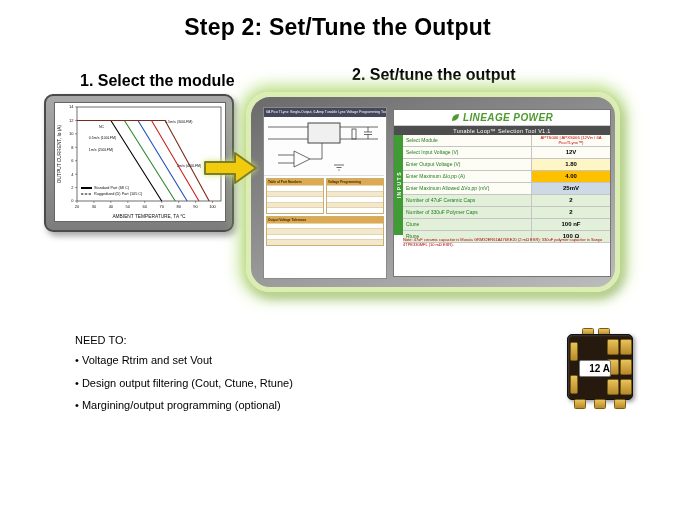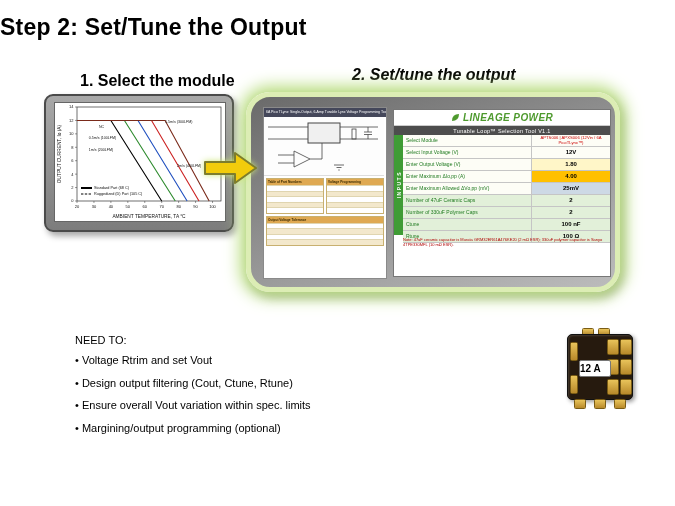--- a/index.html
+++ b/index.html
@@ -1,22 +1,22 @@
 <!DOCTYPE html>
 <html><head>
 <meta charset="utf-8">
 <style>
   html,body{margin:0;padding:0;background:#e8e8e8;}
   .slide{position:relative;width:675px;height:506px;background:#ffffff;overflow:hidden;
          font-family:"Liberation Sans",sans-serif;color:#000;margin:0 auto;}
-  .title{position:absolute;top:14px;left:0;width:100%;text-align:left;
+  .title{position:absolute;top:14px;left:0;width:100%;text-align:center;
          font-size:23px;font-weight:bold;letter-spacing:.2px;}
   .step-label{position:absolute;font-size:16px;font-weight:bold;margin-left:32px;}
   .step1{left:48px;top:72px;}
-  .step2{left:320px;top:66px;font-style:italic;}
+  .step2{left:320px;top:66px;}
 
   
   .chart-box{position:absolute;left:44px;top:94px;width:186px;height:134px;
              background:linear-gradient(#a8a8a8,#7c7c7c);border:2px solid #4a4a4a;
              border-radius:9px;box-shadow:3px 4px 6px rgba(0,0,0,.35);}
   .chart-inner{position:absolute;left:8px;top:6px;width:170px;height:118px;
                background:#fff;border:1px solid #666;}
   .chart-inner svg{display:block;}
 
   
@@ -73,21 +73,21 @@
 
   
   .module{position:absolute;left:560px;top:327px;width:80px;height:82px;}
   .module-body{position:absolute;left:7px;top:7px;width:64px;height:64px;background:#261a0e;
                border:1px solid #111;border-radius:5px;
                box-shadow:inset 1px 1px 2px rgba(255,255,255,.15),2px 2px 4px rgba(0,0,0,.4);}
   .pad{position:absolute;background:linear-gradient(#e8c35a,#b8892a);border:0.5px solid #7a5c14;
        border-radius:1.5px;}
   .module-label{position:absolute;left:11px;top:25px;width:30px;height:15px;background:#fff;
                 border:1px solid #777;border-radius:2px;font-size:10px;font-weight:bold;
-                text-align:left;line-height:15px;color:#000;}
+                text-align:right;line-height:15px;color:#000;}
 </style>
 </head>
 <body>
 
 <div class="slide">
 
   <div class="title">Step 2: Set/Tune the Output</div>
 
   <div class="step-label step1">1. Select the module</div>
   <div class="step-label step2">2. Set/tune the output</div>
@@ -260,21 +260,20 @@
 
       <div class="tl-footnote" style="color: rgb(176, 0, 0);">Note: 47uF ceramic capacitor is Murata GRM32ER61A476KE20 (2 mΩ ESR); 330uF polymer capacitor is Sanyo 4TPE330MFL (10 mΩ ESR).</div>
     </div>
   </div>
 
   <div class="needto">
     <div class="needto-heading">NEED TO:</div>
     <ul>
       <li>Voltage Rtrim and set Vout</li>
       <li>Design output filtering (Cout, Ctune, Rtune)</li>
-      <li>Ensure overall Vout variation within spec. limits</li>
       <li>Margining/output programming (optional)</li>
     </ul>
   </div>
 
   <div class="module">
     <div class="pad" style="left:22px;top:1px;width:10px;height:7px;"></div>
     <div class="pad" style="left:38px;top:1px;width:10px;height:7px;"></div>
     <div class="module-body">
       <div class="pad" style="left:2px;top:7px;width:6px;height:17px;"></div>
       <div class="pad" style="left:2px;top:40px;width:6px;height:17px;"></div>

